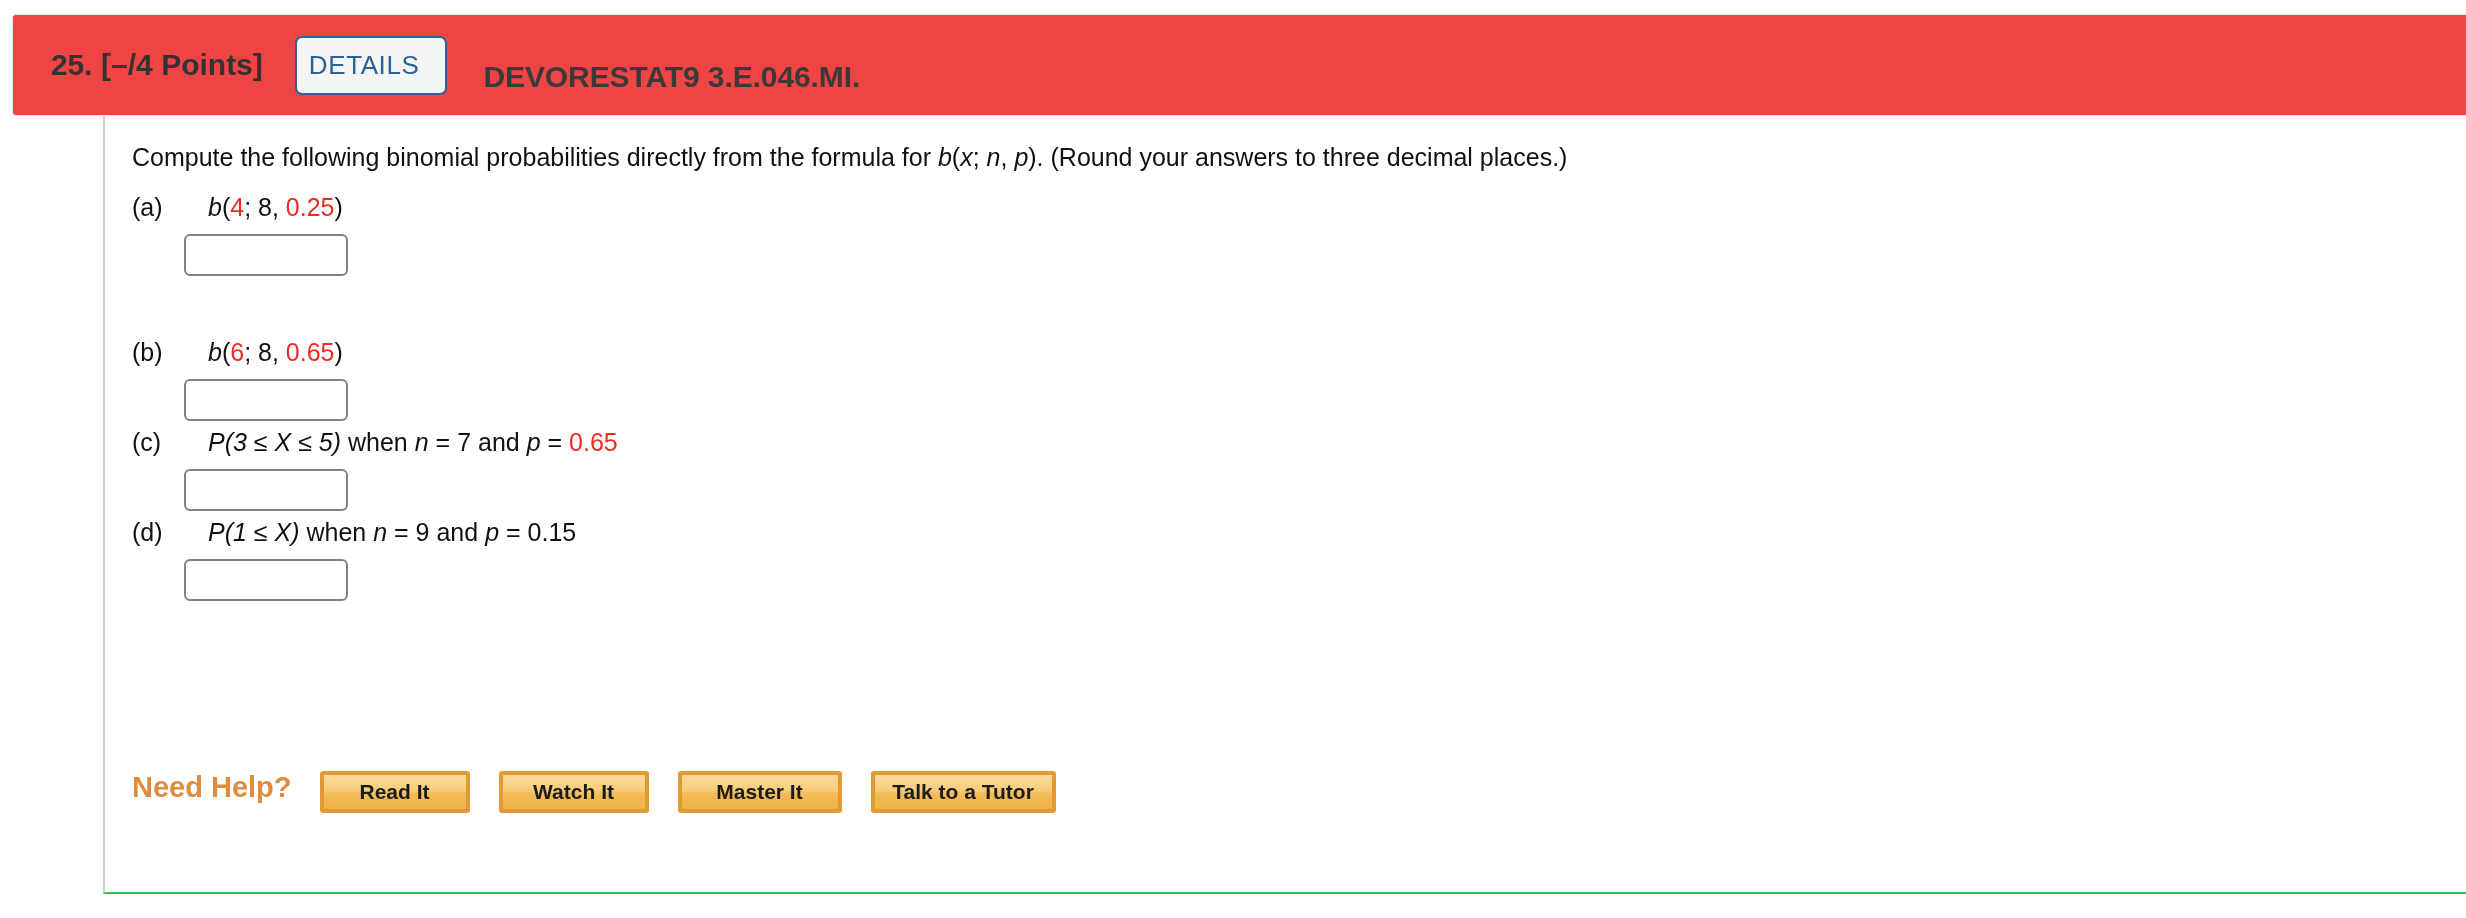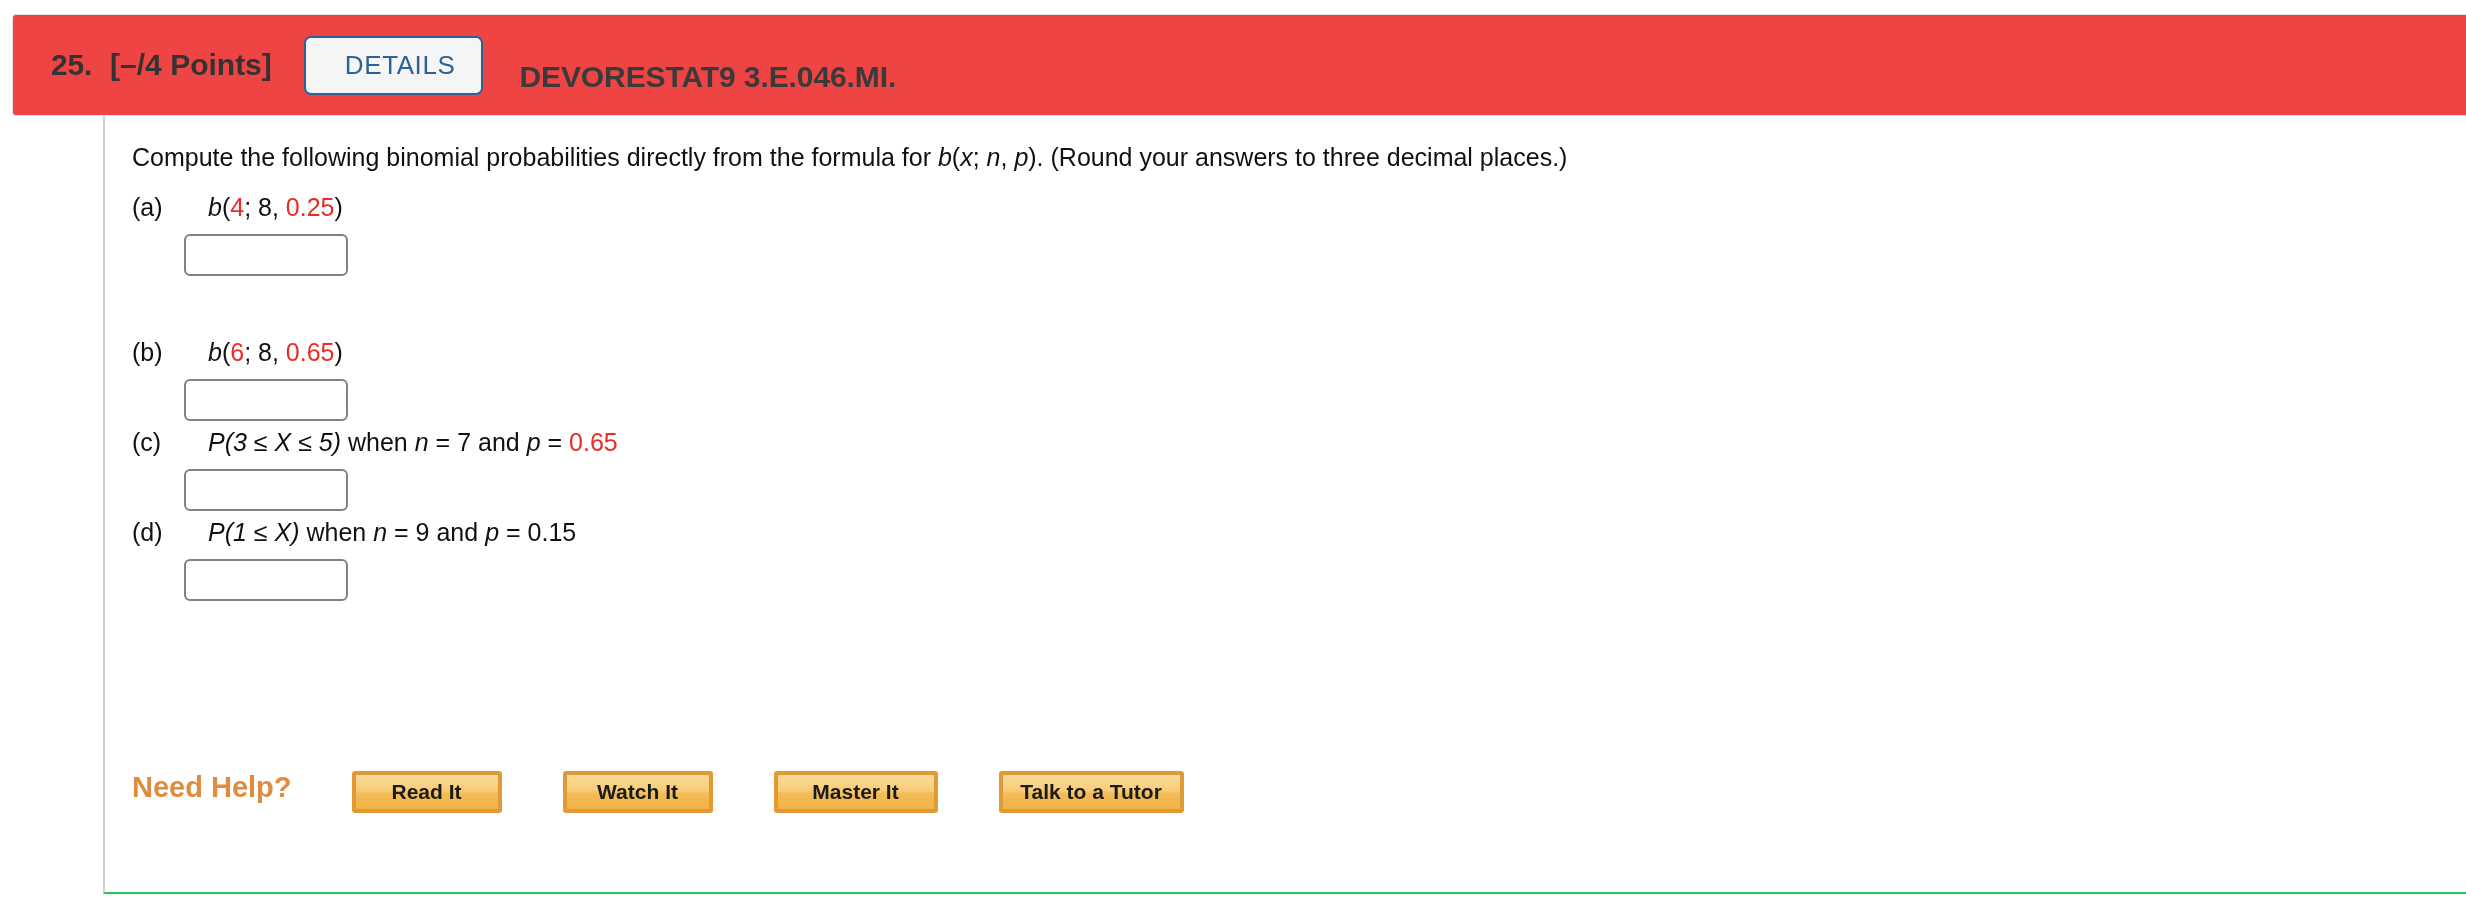--- a/index.html
+++ b/index.html
@@ -34,32 +34,32 @@
   #problem-number {
     font-size: 30px;
     font-weight: bold;
     color: #333333;
     letter-spacing: -0.2px;
   }
   #points-label {
     font-size: 30px;
     font-weight: bold;
     color: #333333;
-    margin-left: 18px;
+    margin-left: 9px;
   }
   #details-button {
     margin-left: 32px;
     border: 2px solid #2b6298;
     border-radius: 7px;
     background: #f5f5f5;
     color: #2b6298;
     font-size: 26px;
     font-weight: normal;
     letter-spacing: 0.6px;
-    padding: 14px 26px 15px 39px;
+    padding: 14px 26px 15px 12px;
     cursor: pointer;
     font-family: "Liberation Sans", sans-serif;
     line-height: 1;
   }
   #assignment-code {
     margin-left: 36px;
     font-size: 30px;
     font-weight: bold;
     color: #3a3a3a;
     letter-spacing: -0.1px;
@@ -156,21 +156,20 @@
     align-items: center;
     justify-content: center;
     font-size: 21px;
     font-weight: bold;
     color: #1b1b1b;
     cursor: pointer;
     box-sizing: border-box;
     font-family: "Liberation Sans", sans-serif;
     white-space: nowrap;
     padding: 16px 14px;
-    margin-left: 32px;
   }
   .hb-read { width: 150px; }
   .hb-watch { width: 150px; }
   .hb-master { width: 164px; }
   .hb-tutor { width: 185px; margin-right: 0; }
 </style>
 </head>
 <body>
 
 <div id="problem-header">

